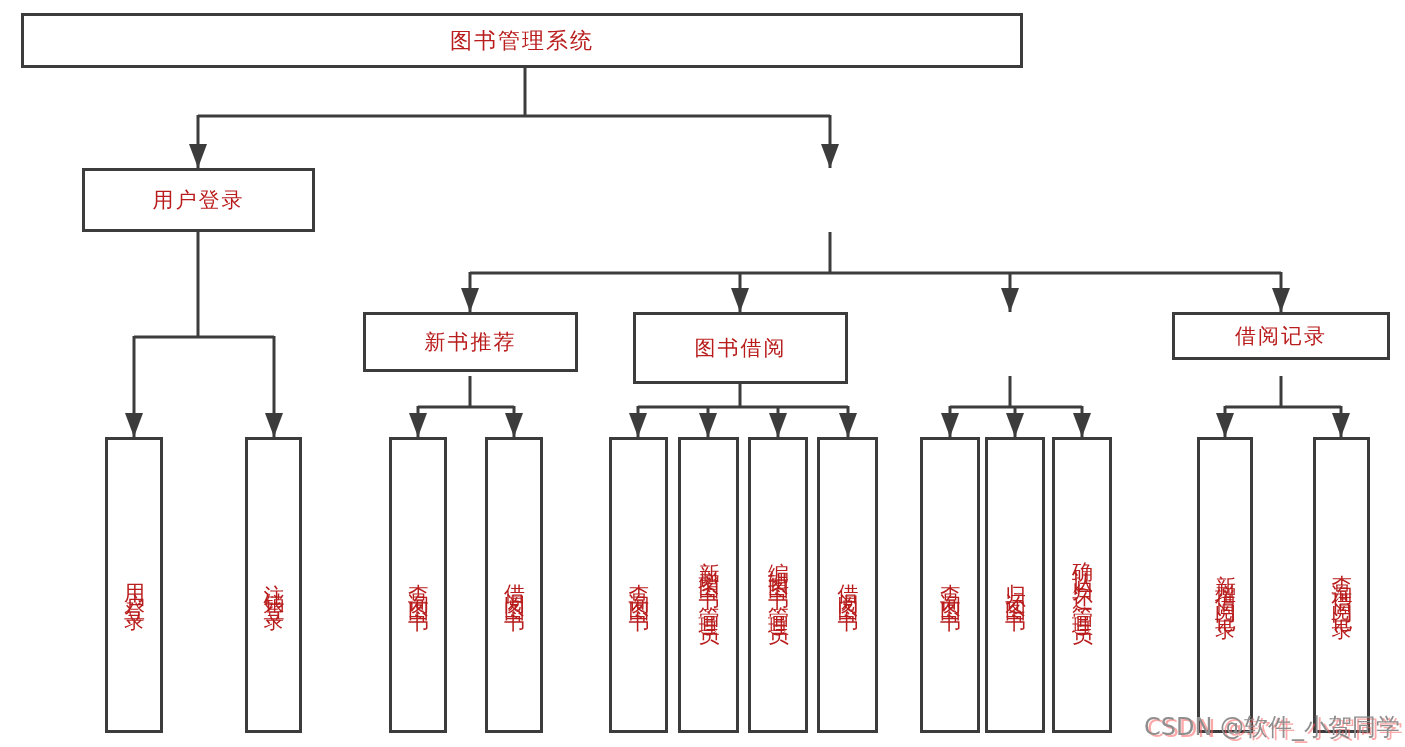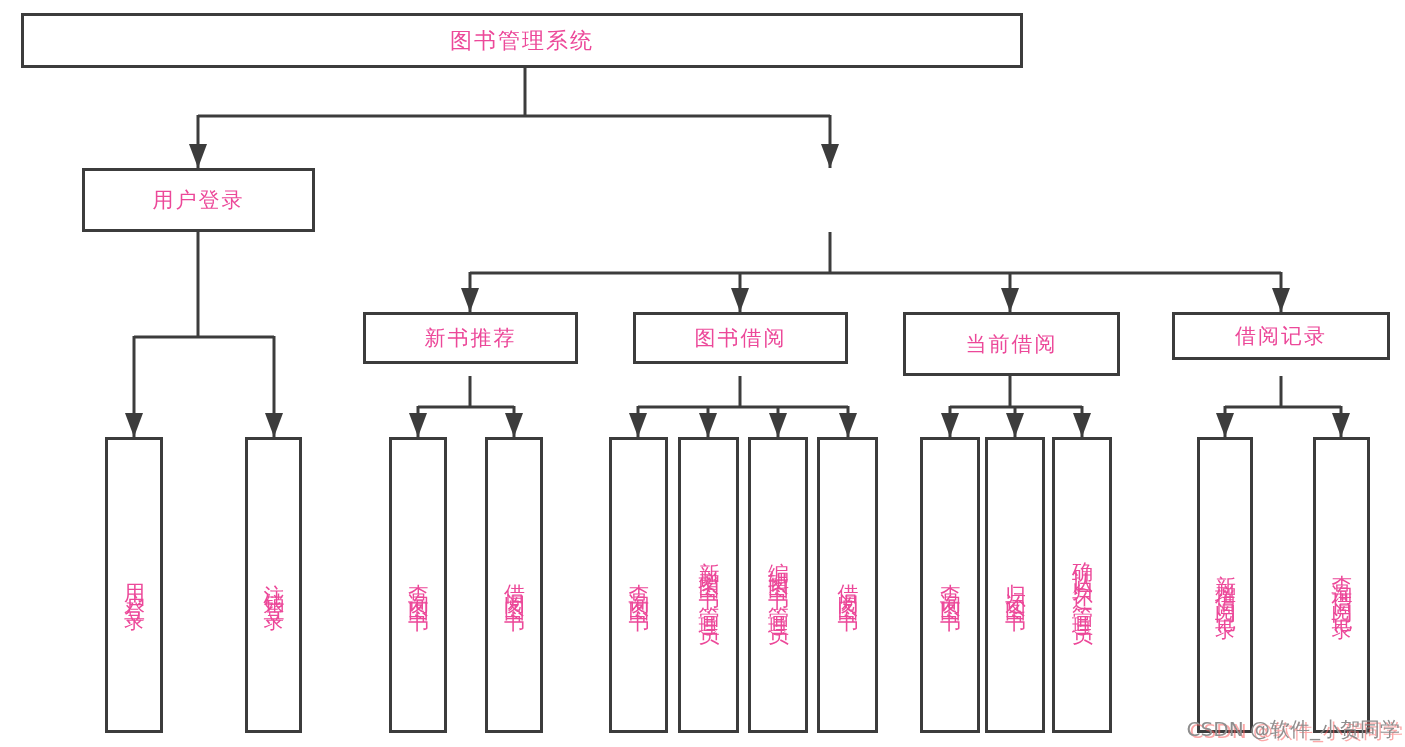--- a/index.html
+++ b/index.html
@@ -8,31 +8,31 @@
     background:#ffffff; overflow:hidden;
     font-family:"DejaVu Sans", sans-serif;
   }
   #wires { position:absolute; left:0; top:0; }
   .ln { stroke:#3c3c3c; stroke-width:3; fill:none; }
   .ar { stroke:#3c3c3c; stroke-width:3; fill:none; }
   .box {
     position:absolute; box-sizing:border-box;
     border:3px solid #3c3c3c; background:#ffffff;
     display:flex; align-items:center; justify-content:center;
-    color:#ec4899;
+    color:#b91c1c;
   }
   .h { font-size:21px; letter-spacing:2px; white-space:nowrap; }
   .root-label { font-size:22px; }
   .v {
     writing-mode:vertical-rl;
     font-size:21px; letter-spacing:9px; line-height:1;
   }
   .watermark {
     position:absolute; right:5px; bottom:4px;
-    font-size:20px; color:#8e8e8e;
+    font-size:24px; color:#8e8e8e;
     text-shadow:3px 2px 0 rgba(250,96,96,0.55);
     white-space:nowrap;
   }
 </style>
 </head>
 <body>
 
 <div id="canvas">
 
   <svg id="wires" width="1405" height="747" viewBox="0 0 1405 747">
@@ -80,23 +80,22 @@
     <path class="ln" d="M1281,376 V407"></path>
     <path class="ln" d="M1225,407 H1341"></path>
     <path class="ar" d="M1225,406 V437" marker-end="url(#arrow)"></path>
     <path class="ar" d="M1341,406 V437" marker-end="url(#arrow)"></path>
   </svg>
 
   <div class="box h root-label" style="left:21px;top:13px;width:1002px;height:55px">图书管理系统</div>
 
   <div class="box h" style="left:82px;top:168px;width:233px;height:64px">用户登录</div>
 
-  <div class="box h" style="left:363px;top:312px;width:215px;height:52px">新书推荐</div>
-  <div class="box h" style="left:633px;top:312px;width:215px;height:52px">图书借阅</div>
-  <div class="box h" style="left:903px;top:312px;width:217px;height:64px">当前借阅</div>
+  <div class="box h" style="left:363px;top:312px;width:215px;height:60px">新书推荐</div>
+  <div class="box h" style="left:633px;top:312px;width:215px;height:72px">图书借阅</div>
   <div class="box h" style="left:1172px;top:312px;width:218px;height:48px">借阅记录</div>
 
   <div class="box v" style="left:105px;top:437px;width:58px;height:296px">用户登录</div>
   <div class="box v" style="left:245px;top:437px;width:57px;height:296px">注销登录</div>
 
   <div class="box v" style="left:389px;top:437px;width:58px;height:296px">查询图书</div>
   <div class="box v" style="left:485px;top:437px;width:58px;height:296px">借阅图书</div>
 
   <div class="box v" style="left:609px;top:437px;width:59px;height:296px">查询图书</div>
   <div class="box v" style="left:678px;top:437px;width:61px;height:296px">新增图书（管理员）</div>

